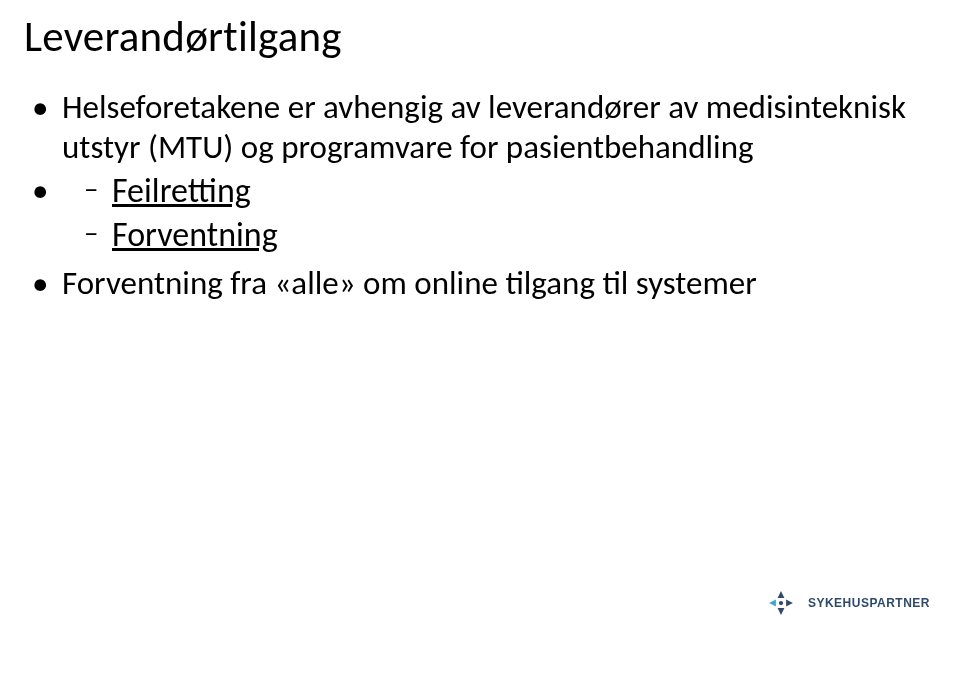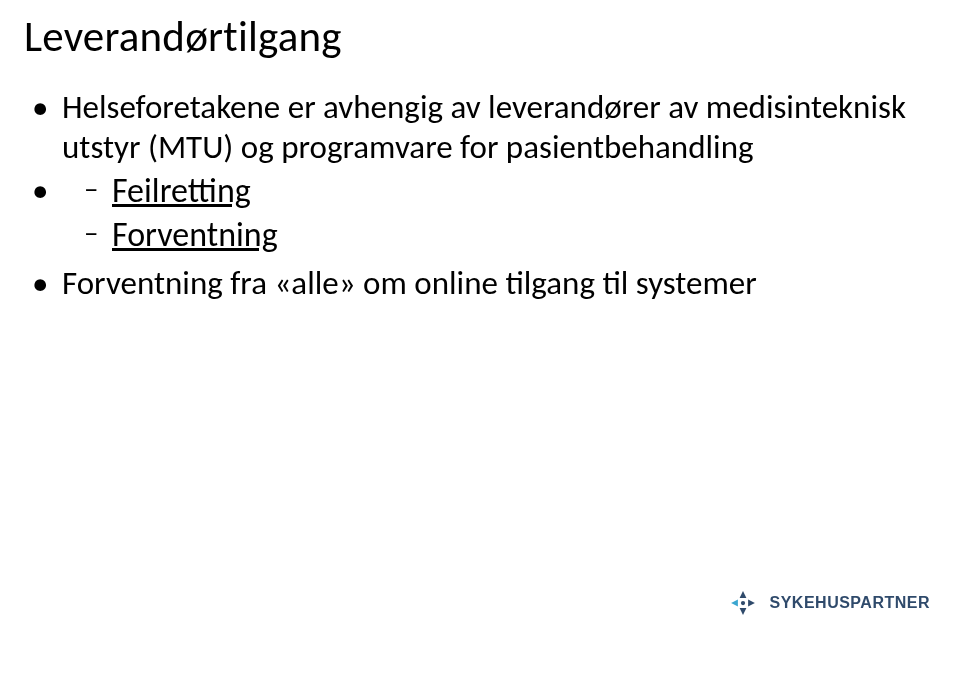--- a/index.html
+++ b/index.html
@@ -68,21 +68,21 @@
   .logo {
     position: absolute;
     right: 30px;
     bottom: 18px;
     display: flex;
     align-items: center;
     gap: 10px;
   }
   .logo-text {
     font-family: Arial, sans-serif;
-    font-size: 16px;
+    font-size: 12px;
     font-weight: 700;
     color: #2f4a6b;
     letter-spacing: 0.5px;
   }
   .logo-mark {
     width: 34px;
     height: 34px;
     flex: 0 0 auto;
   }
 </style>

